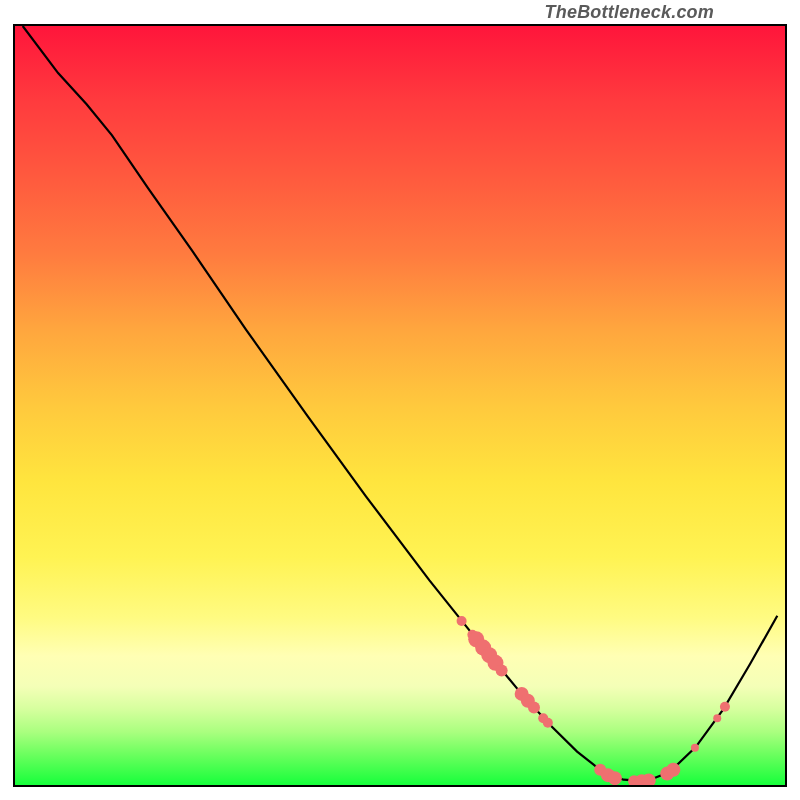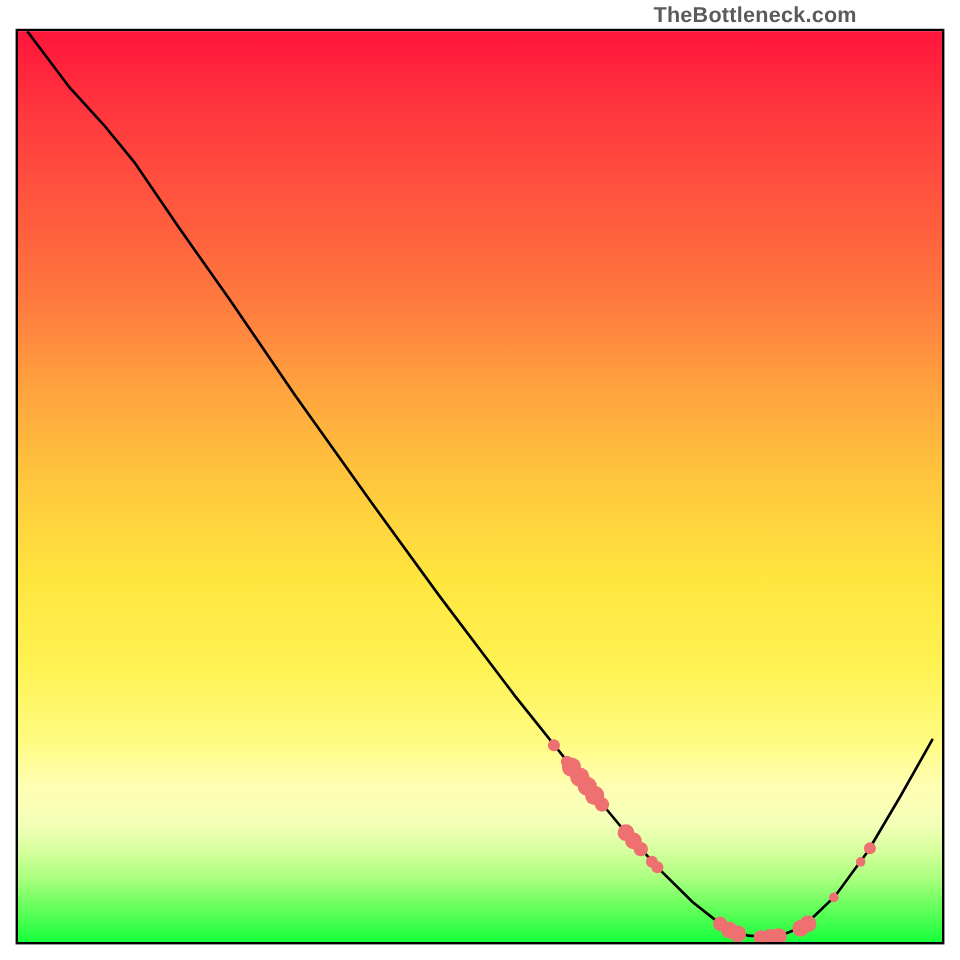--- a/index.html
+++ b/index.html
@@ -1,17 +1,17 @@
 <!DOCTYPE html>
 <html><head>
 <meta charset="utf-8">
 <style>
   * { margin: 0; padding: 0; box-sizing: border-box; }
   html, body { width: 800px; height: 800px; overflow: hidden; background: #fff; }
-  .frame { position: relative; width: 720px; height: 800px; }
+  .frame { position: relative; width: 720px; height: 800px; font-style: italic; }
   .attribution {
     position: absolute;
     top: 2px;
     right: 6px;
     font-family: Arial, Helvetica, sans-serif;
     font-size: 18px;
     font-weight: 600;
     color: #5a5a5a;
     letter-spacing: 0.2px;
   }

